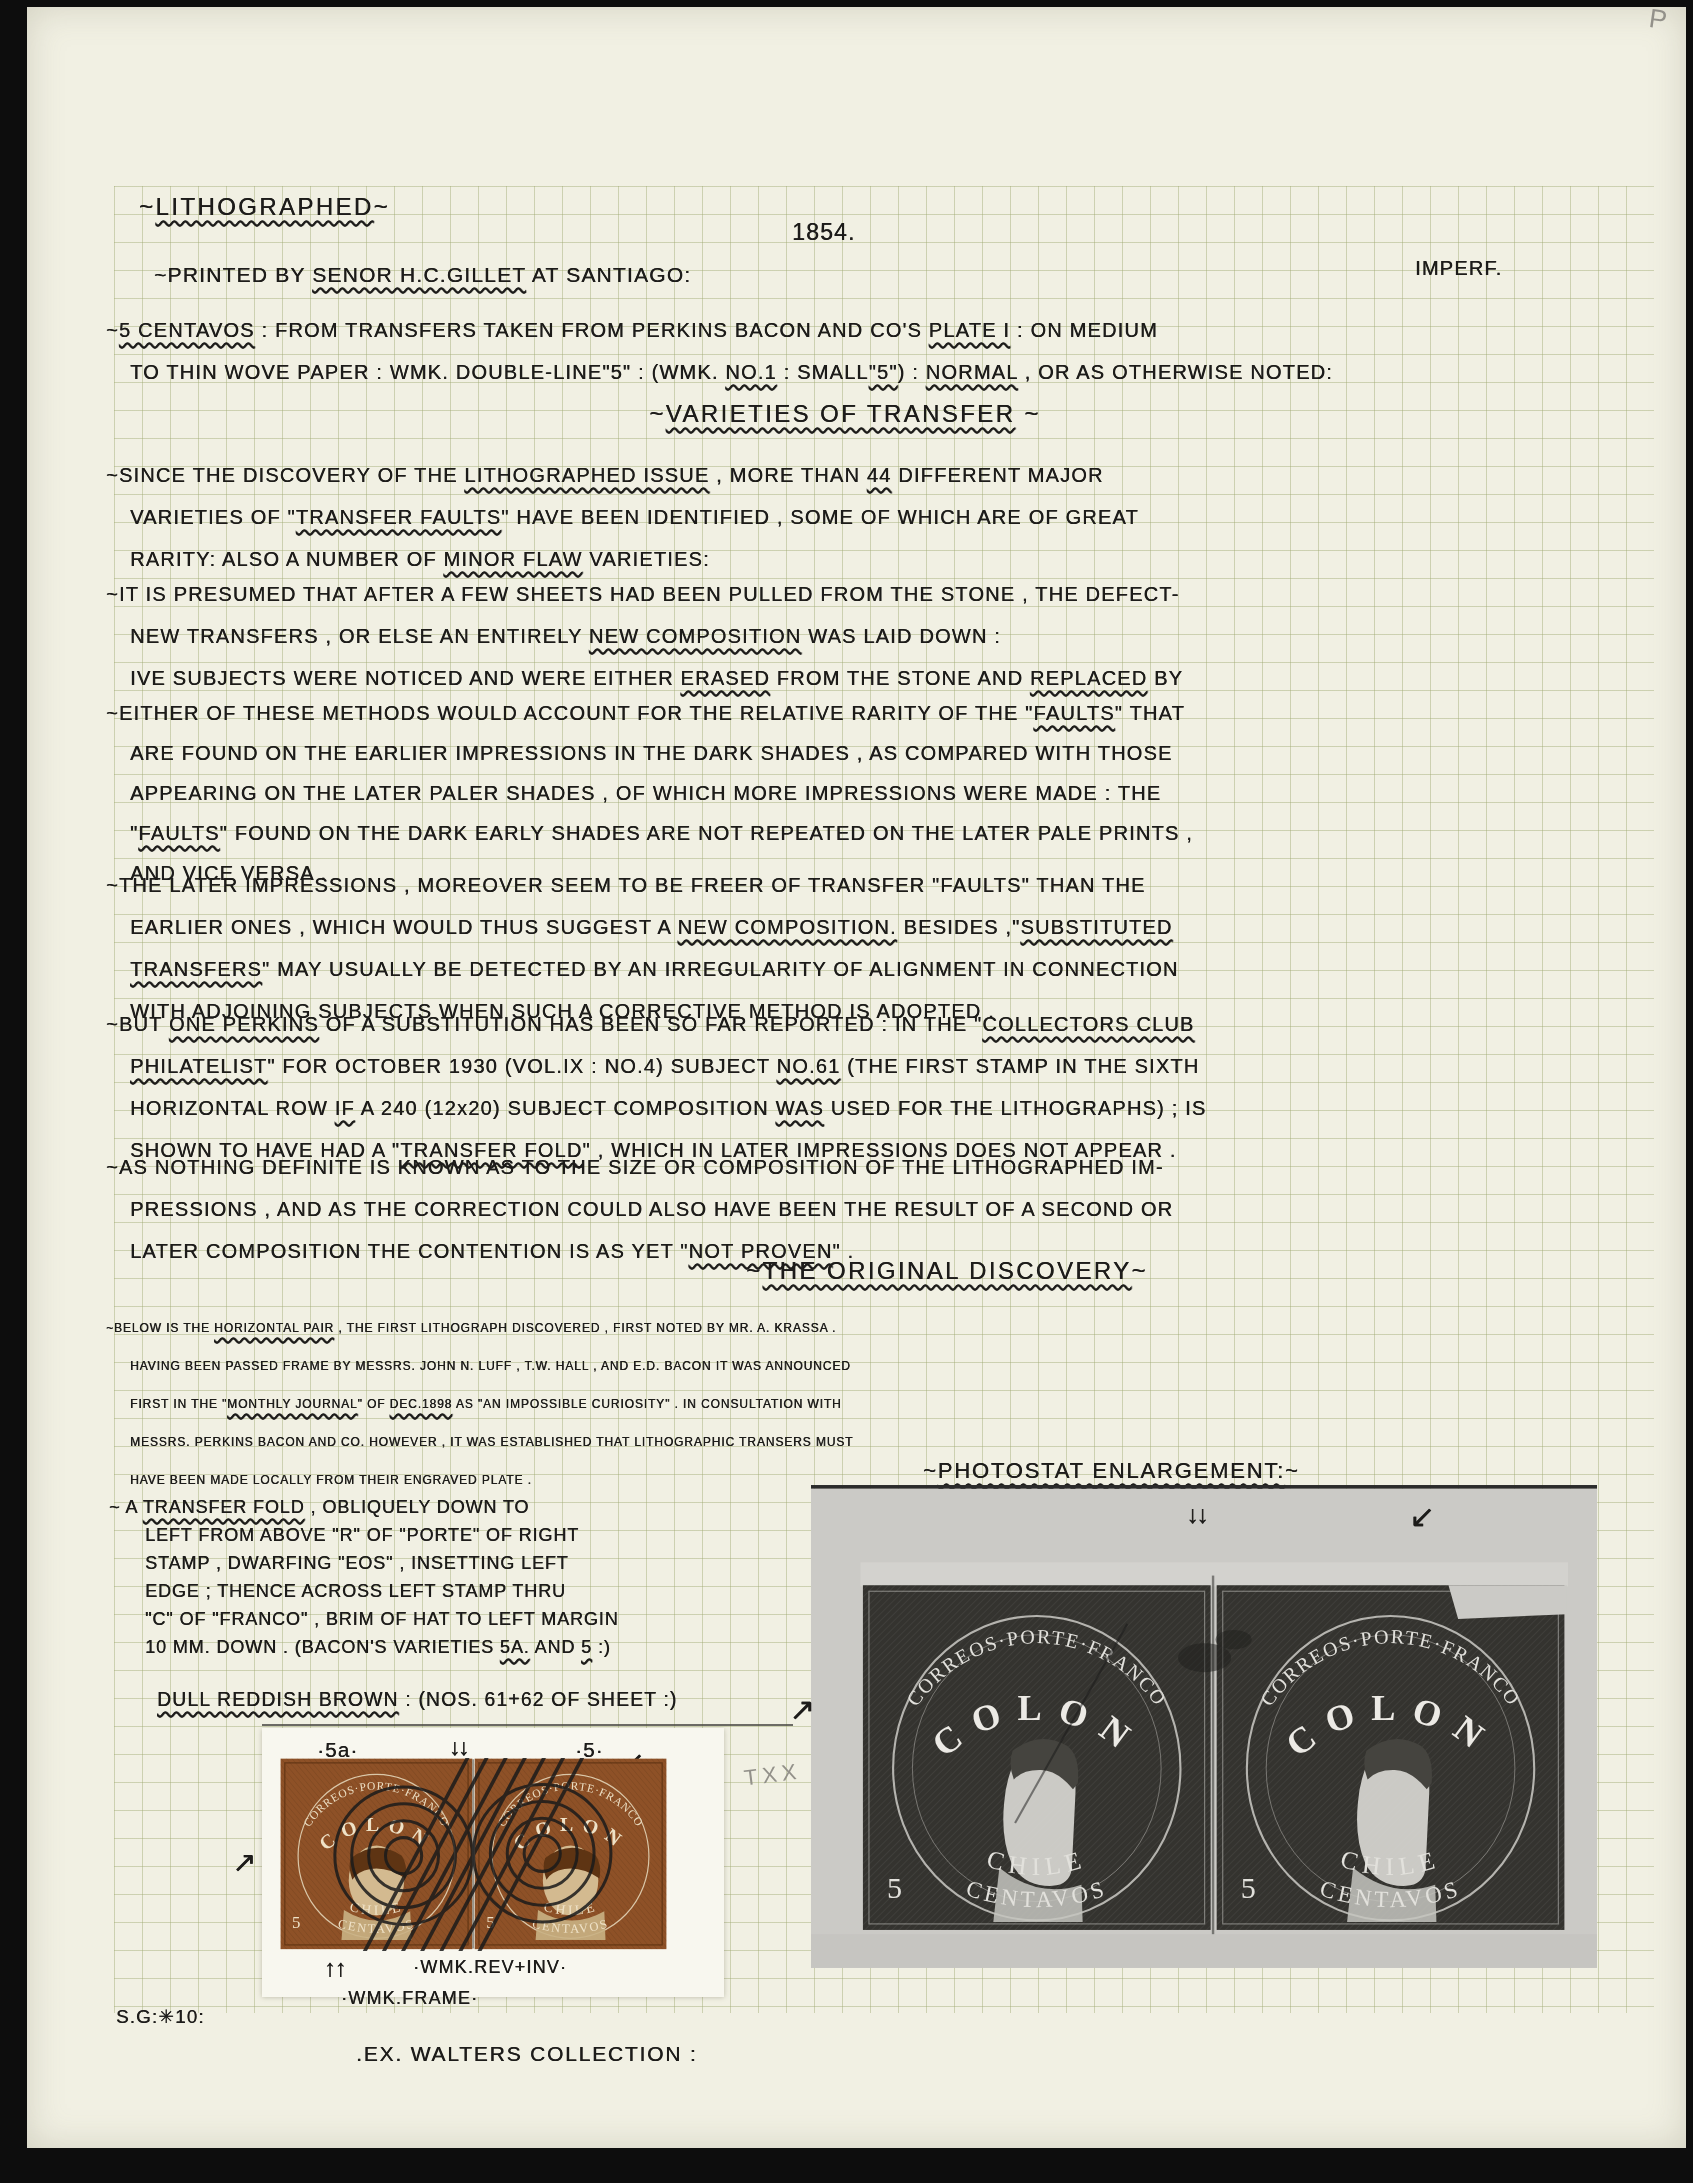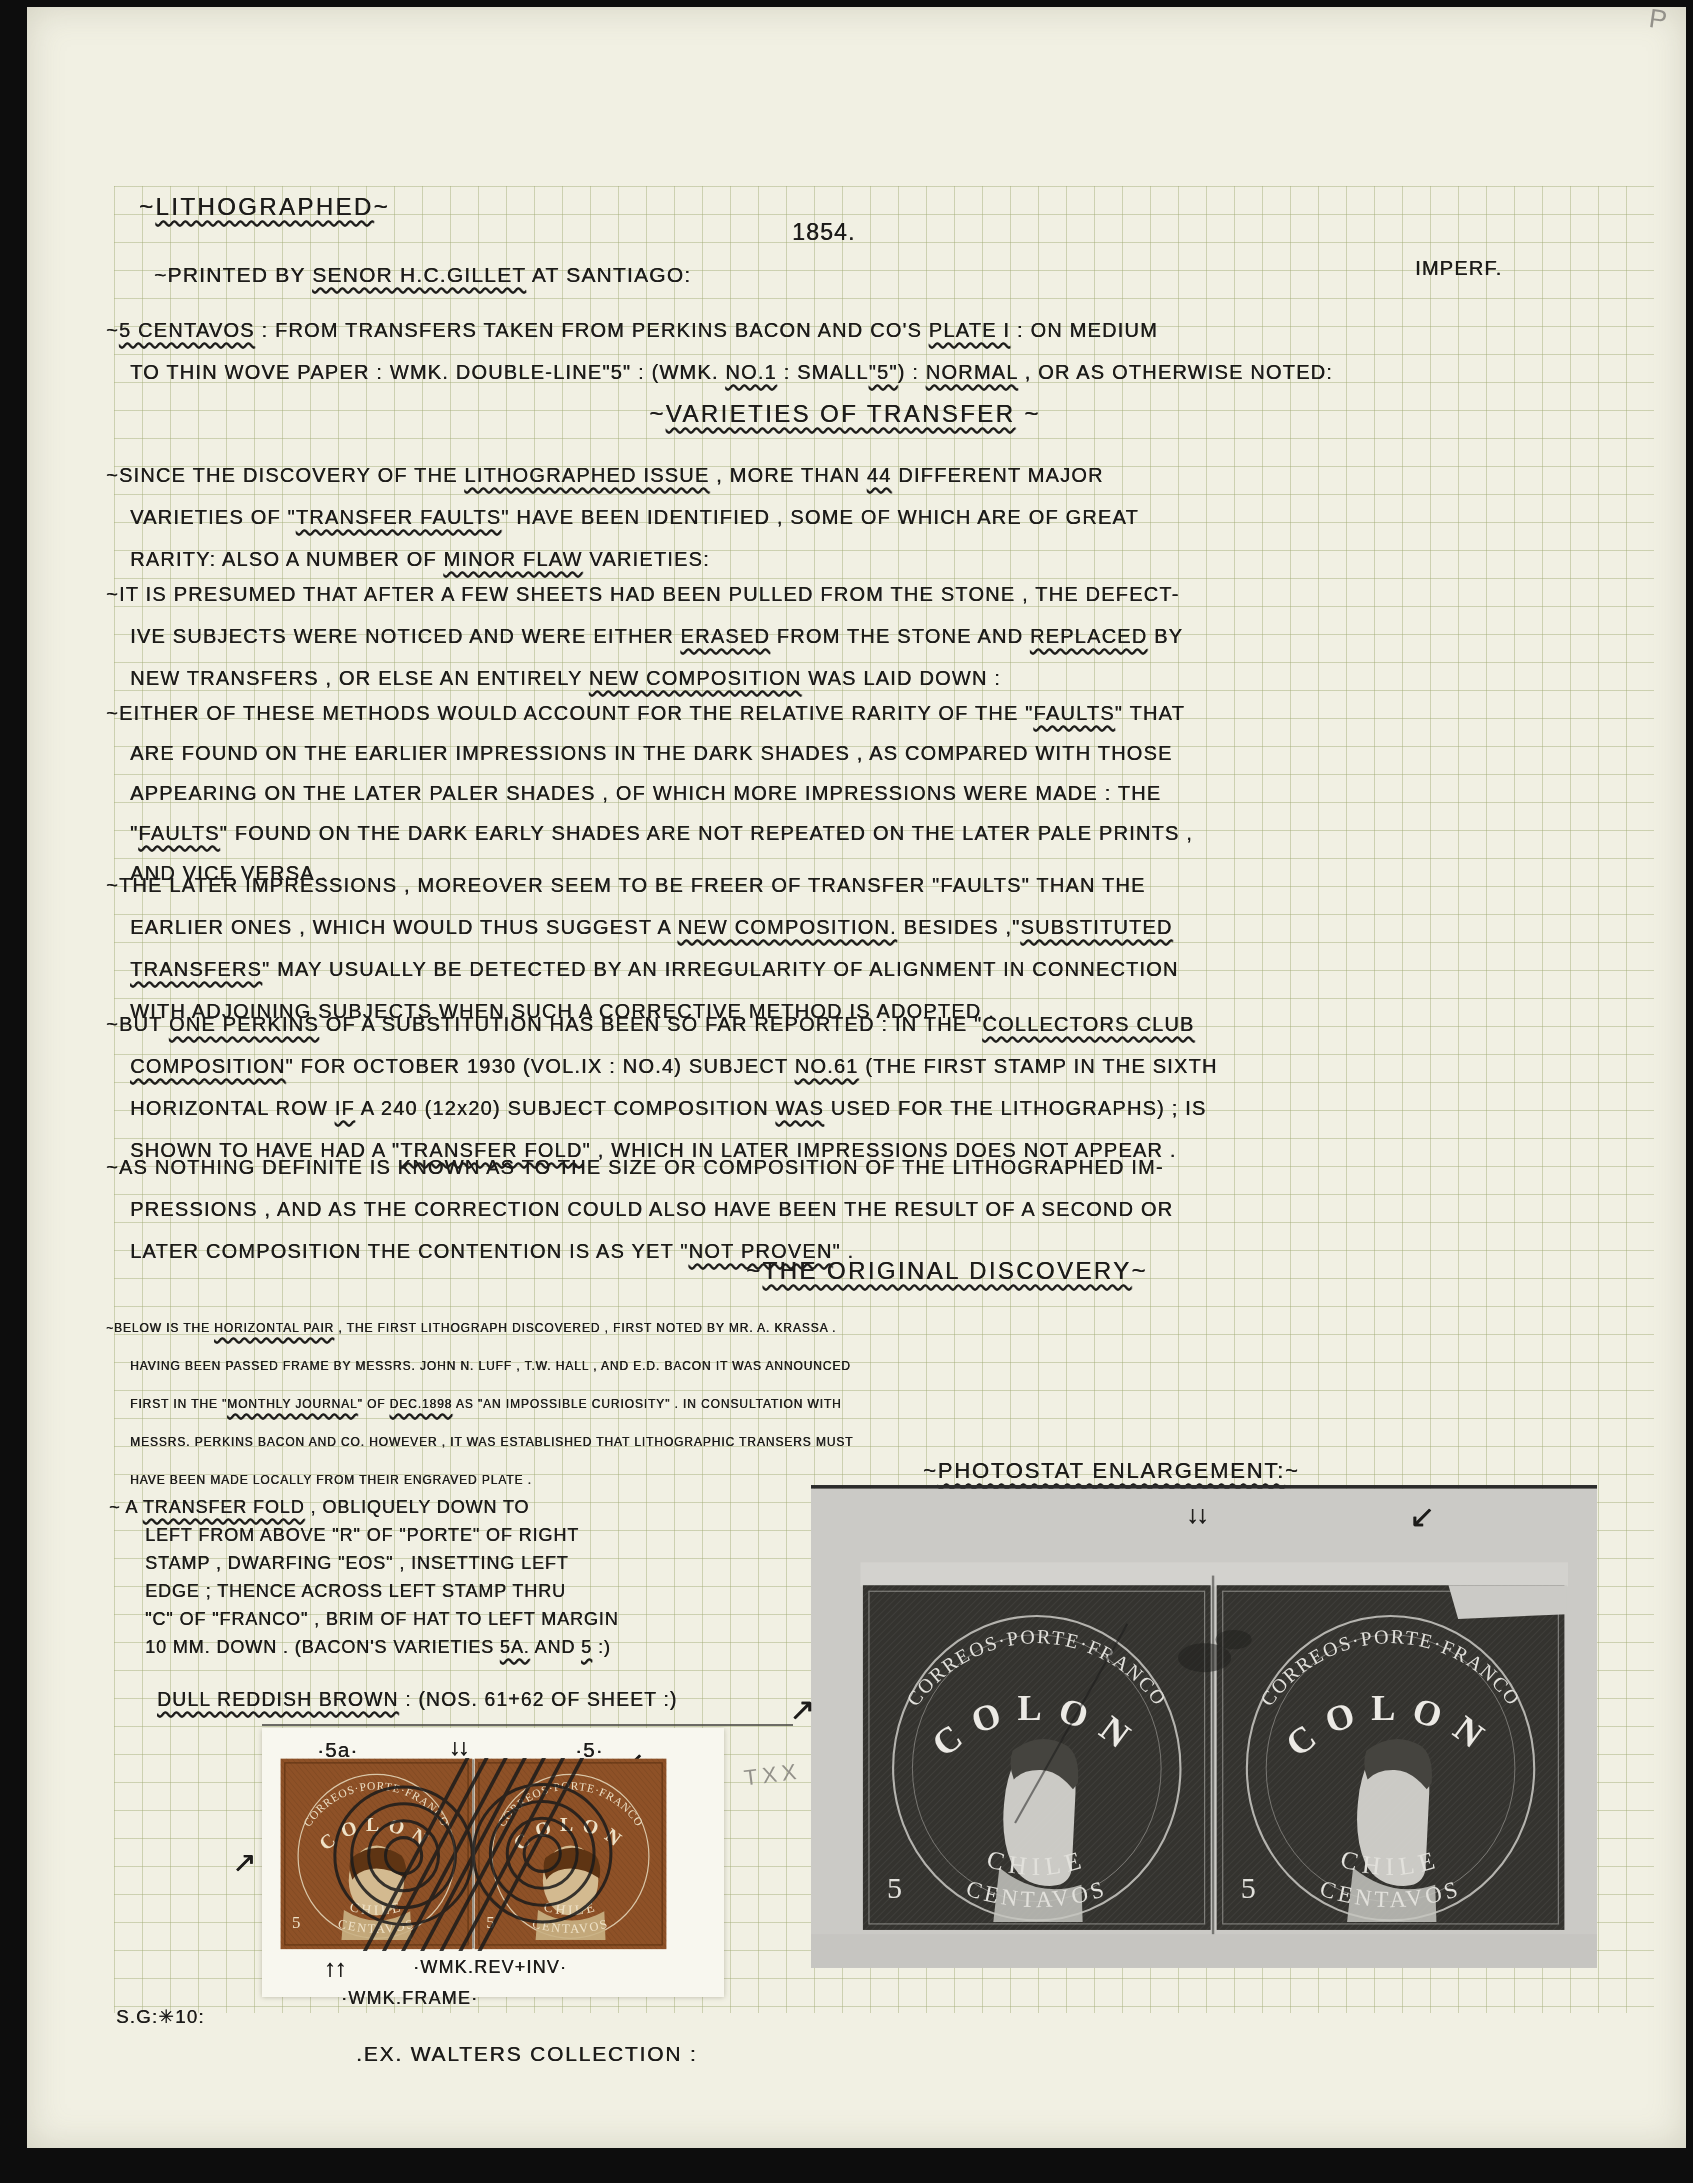--- a/index.html
+++ b/index.html
@@ -43,42 +43,42 @@
     <div class="abs ink h" style="left:103px;top:393px;width:1430px;text-align:center;"><span>~</span><span class="u">VARIETIES  OF  TRANSFER</span><span> ~</span></div>
 
     <div class="para ink" style="top:447px;">
       <div class="fl"><span>~SINCE THE DISCOVERY OF THE </span><span class="u">LITHOGRAPHED ISSUE</span><span> , MORE THAN </span><span class="u">44</span><span> DIFFERENT MAJOR</span></div>
       <div><span>VARIETIES OF "</span><span class="u">TRANSFER FAULTS</span><span>" HAVE BEEN IDENTIFIED , SOME OF WHICH ARE OF GREAT</span></div>
       <div><span>RARITY:  ALSO A NUMBER OF </span><span class="u">MINOR FLAW</span><span> VARIETIES:</span></div>
     </div>
 
     <div class="para ink" style="top:566px;">
       <div class="fl"><span>~IT IS PRESUMED THAT AFTER A FEW SHEETS HAD BEEN PULLED FROM THE STONE , THE DEFECT-</span></div>
+      <div><span>NEW TRANSFERS , OR ELSE AN ENTIRELY </span><span class="u">NEW COMPOSITION</span><span> WAS LAID DOWN :</span></div>
       <div><span>IVE SUBJECTS WERE NOTICED AND WERE EITHER </span><span class="u">ERASED</span><span> FROM THE STONE AND </span><span class="u">REPLACED</span><span> BY</span></div>
-      <div><span>NEW TRANSFERS , OR ELSE AN ENTIRELY </span><span class="u">NEW COMPOSITION</span><span> WAS LAID DOWN :</span></div>
     </div>
 
     <div class="para ink" style="top:686px;line-height:40px;">
       <div class="fl"><span>~EITHER OF THESE METHODS WOULD ACCOUNT FOR THE RELATIVE RARITY OF THE "</span><span class="u">FAULTS</span><span>" THAT</span></div>
       <div><span>ARE FOUND ON THE EARLIER IMPRESSIONS IN THE DARK SHADES , AS COMPARED WITH THOSE</span></div>
       <div><span>APPEARING ON THE LATER PALER SHADES , OF WHICH MORE IMPRESSIONS WERE MADE :  THE</span></div>
       <div><span>"</span><span class="u">FAULTS</span><span>" FOUND ON THE DARK EARLY SHADES ARE NOT REPEATED ON THE LATER PALE PRINTS ,</span></div>
       <div><span>AND VICE VERSA .</span></div>
     </div>
 
     <div class="para ink" style="top:857px;">
       <div class="fl"><span>~THE LATER IMPRESSIONS , MOREOVER SEEM TO BE FREER OF TRANSFER "FAULTS" THAN THE</span></div>
       <div><span>EARLIER ONES , WHICH WOULD THUS SUGGEST A </span><span class="u">NEW COMPOSITION.</span><span>   BESIDES ,"</span><span class="u">SUBSTITUTED</span></div>
       <div><span class="u">TRANSFERS</span><span>" MAY USUALLY BE DETECTED BY AN IRREGULARITY OF ALIGNMENT IN CONNECTION</span></div>
       <div><span>WITH ADJOINING SUBJECTS WHEN SUCH A CORRECTIVE METHOD IS ADOPTED .</span></div>
     </div>
 
     <div class="para ink" style="top:996px;">
       <div class="fl"><span>~BUT </span><span class="u">ONE PERKINS</span><span> OF A SUBSTITUTION HAS BEEN SO FAR REPORTED :  IN THE "</span><span class="u">COLLECTORS CLUB</span></div>
-      <div><span class="u">COMPOSITION</span><span>" FOR OCTOBER 1930 (VOL.IX : NO.4) SUBJECT </span><span class="u">NO.61</span><span> (THE FIRST STAMP IN THE SIXTH</span></div>
+      <div><span class="u">PHILATELIST</span><span>" FOR OCTOBER 1930 (VOL.IX : NO.4) SUBJECT </span><span class="u">NO.61</span><span> (THE FIRST STAMP IN THE SIXTH</span></div>
       <div><span>HORIZONTAL ROW </span><span class="u">IF</span><span> A 240 (12x20) SUBJECT COMPOSITION </span><span class="u">WAS</span><span> USED FOR THE LITHOGRAPHS) ; IS</span></div>
       <div><span>SHOWN TO HAVE HAD A "</span><span class="u">TRANSFER FOLD</span><span>" ,  WHICH IN LATER IMPRESSIONS DOES NOT APPEAR .</span></div>
     </div>
 
     <div class="para ink" style="top:1139px;">
       <div class="fl"><span>~AS NOTHING DEFINITE IS KNOWN AS TO THE SIZE OR COMPOSITION OF THE LITHOGRAPHED IM-</span></div>
       <div><span>PRESSIONS , AND AS THE CORRECTION COULD ALSO HAVE BEEN THE RESULT OF A SECOND OR</span></div>
       <div><span>LATER COMPOSITION THE CONTENTION IS AS YET "</span><span class="u">NOT PROVEN</span><span>" .</span></div>
     </div>
 

